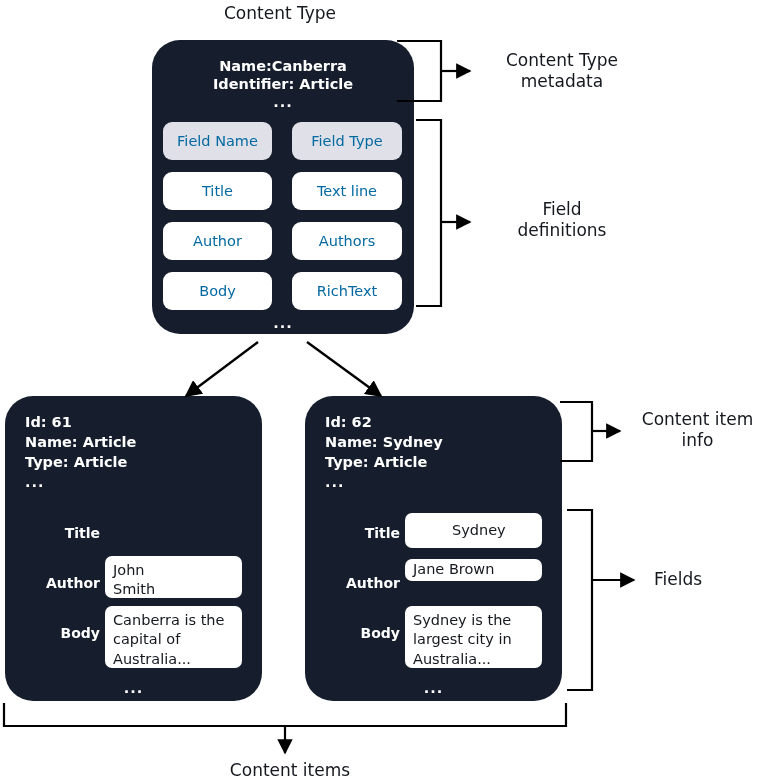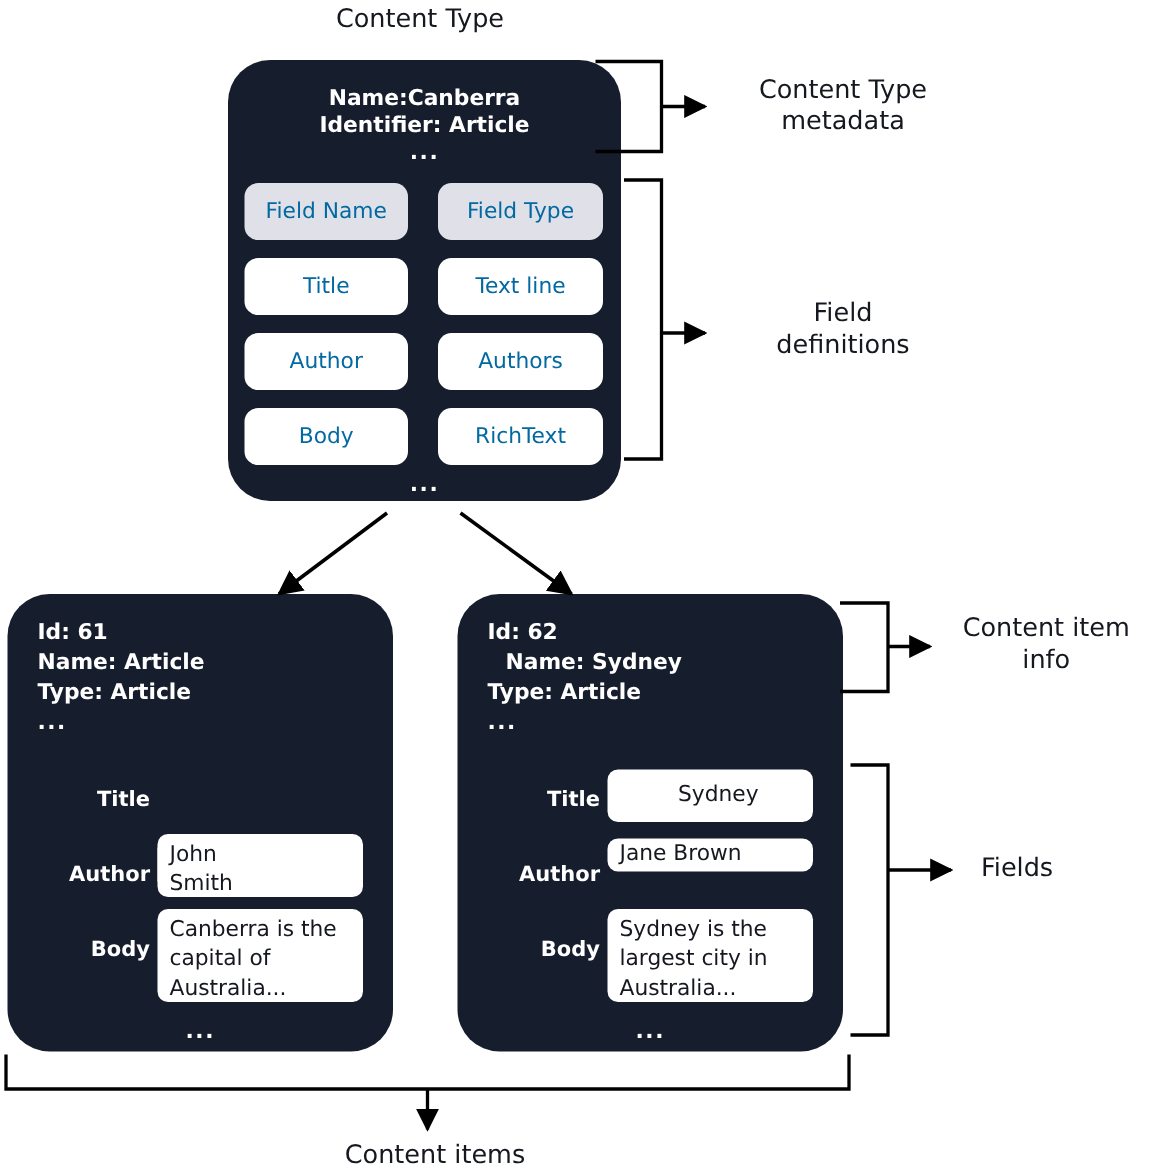--- a/index.html
+++ b/index.html
@@ -97,21 +97,21 @@
 
     <div class="frow-label" style="left:15px;top:229px;width:80px;">Body</div>
     <div class="frow-val" style="left:100px;top:210px;width:137px;height:62px;">Canberra is the capital of Australia...</div>
 
     <div class="dots" style="position:absolute;left:0;top:285px;width:257px;">...</div>
   </div>
 
   <div class="card" style="left:305px;top:396px;width:257px;height:305px;">
 
     <div class="card-meta card-meta-left" style="position:absolute;left:20px;top:16px;">Id: 62</div>
-    <div class="card-meta card-meta-left" style="position:absolute;left:20px;top:36px;margin-left:12px;">Name: Sydney</div>
+    <div class="card-meta card-meta-left" style="position:absolute;left:20px;top:36px;">Name: Sydney</div>
     <div class="card-meta card-meta-left" style="position:absolute;left:20px;top:56px;">Type: Article</div>
     <div class="dots dots-left" style="position:absolute;left:20px;top:79px;">...</div>
 
     <div class="frow-label" style="left:20px;top:129px;width:75px;">Title</div>
     <div class="frow-val" style="left:100px;top:117px;width:137px;height:35px;display:flex;align-items:center;padding-left:47px;">Sydney</div>
 
     <div class="frow-label" style="left:10px;top:179px;width:85px;">Author</div>
     <div class="frow-val" style="left:100px;top:163px;width:137px;height:22px;display:flex;align-items:center;">Jane Brown</div>
 
     <div class="frow-label" style="left:15px;top:229px;width:80px;">Body</div>

